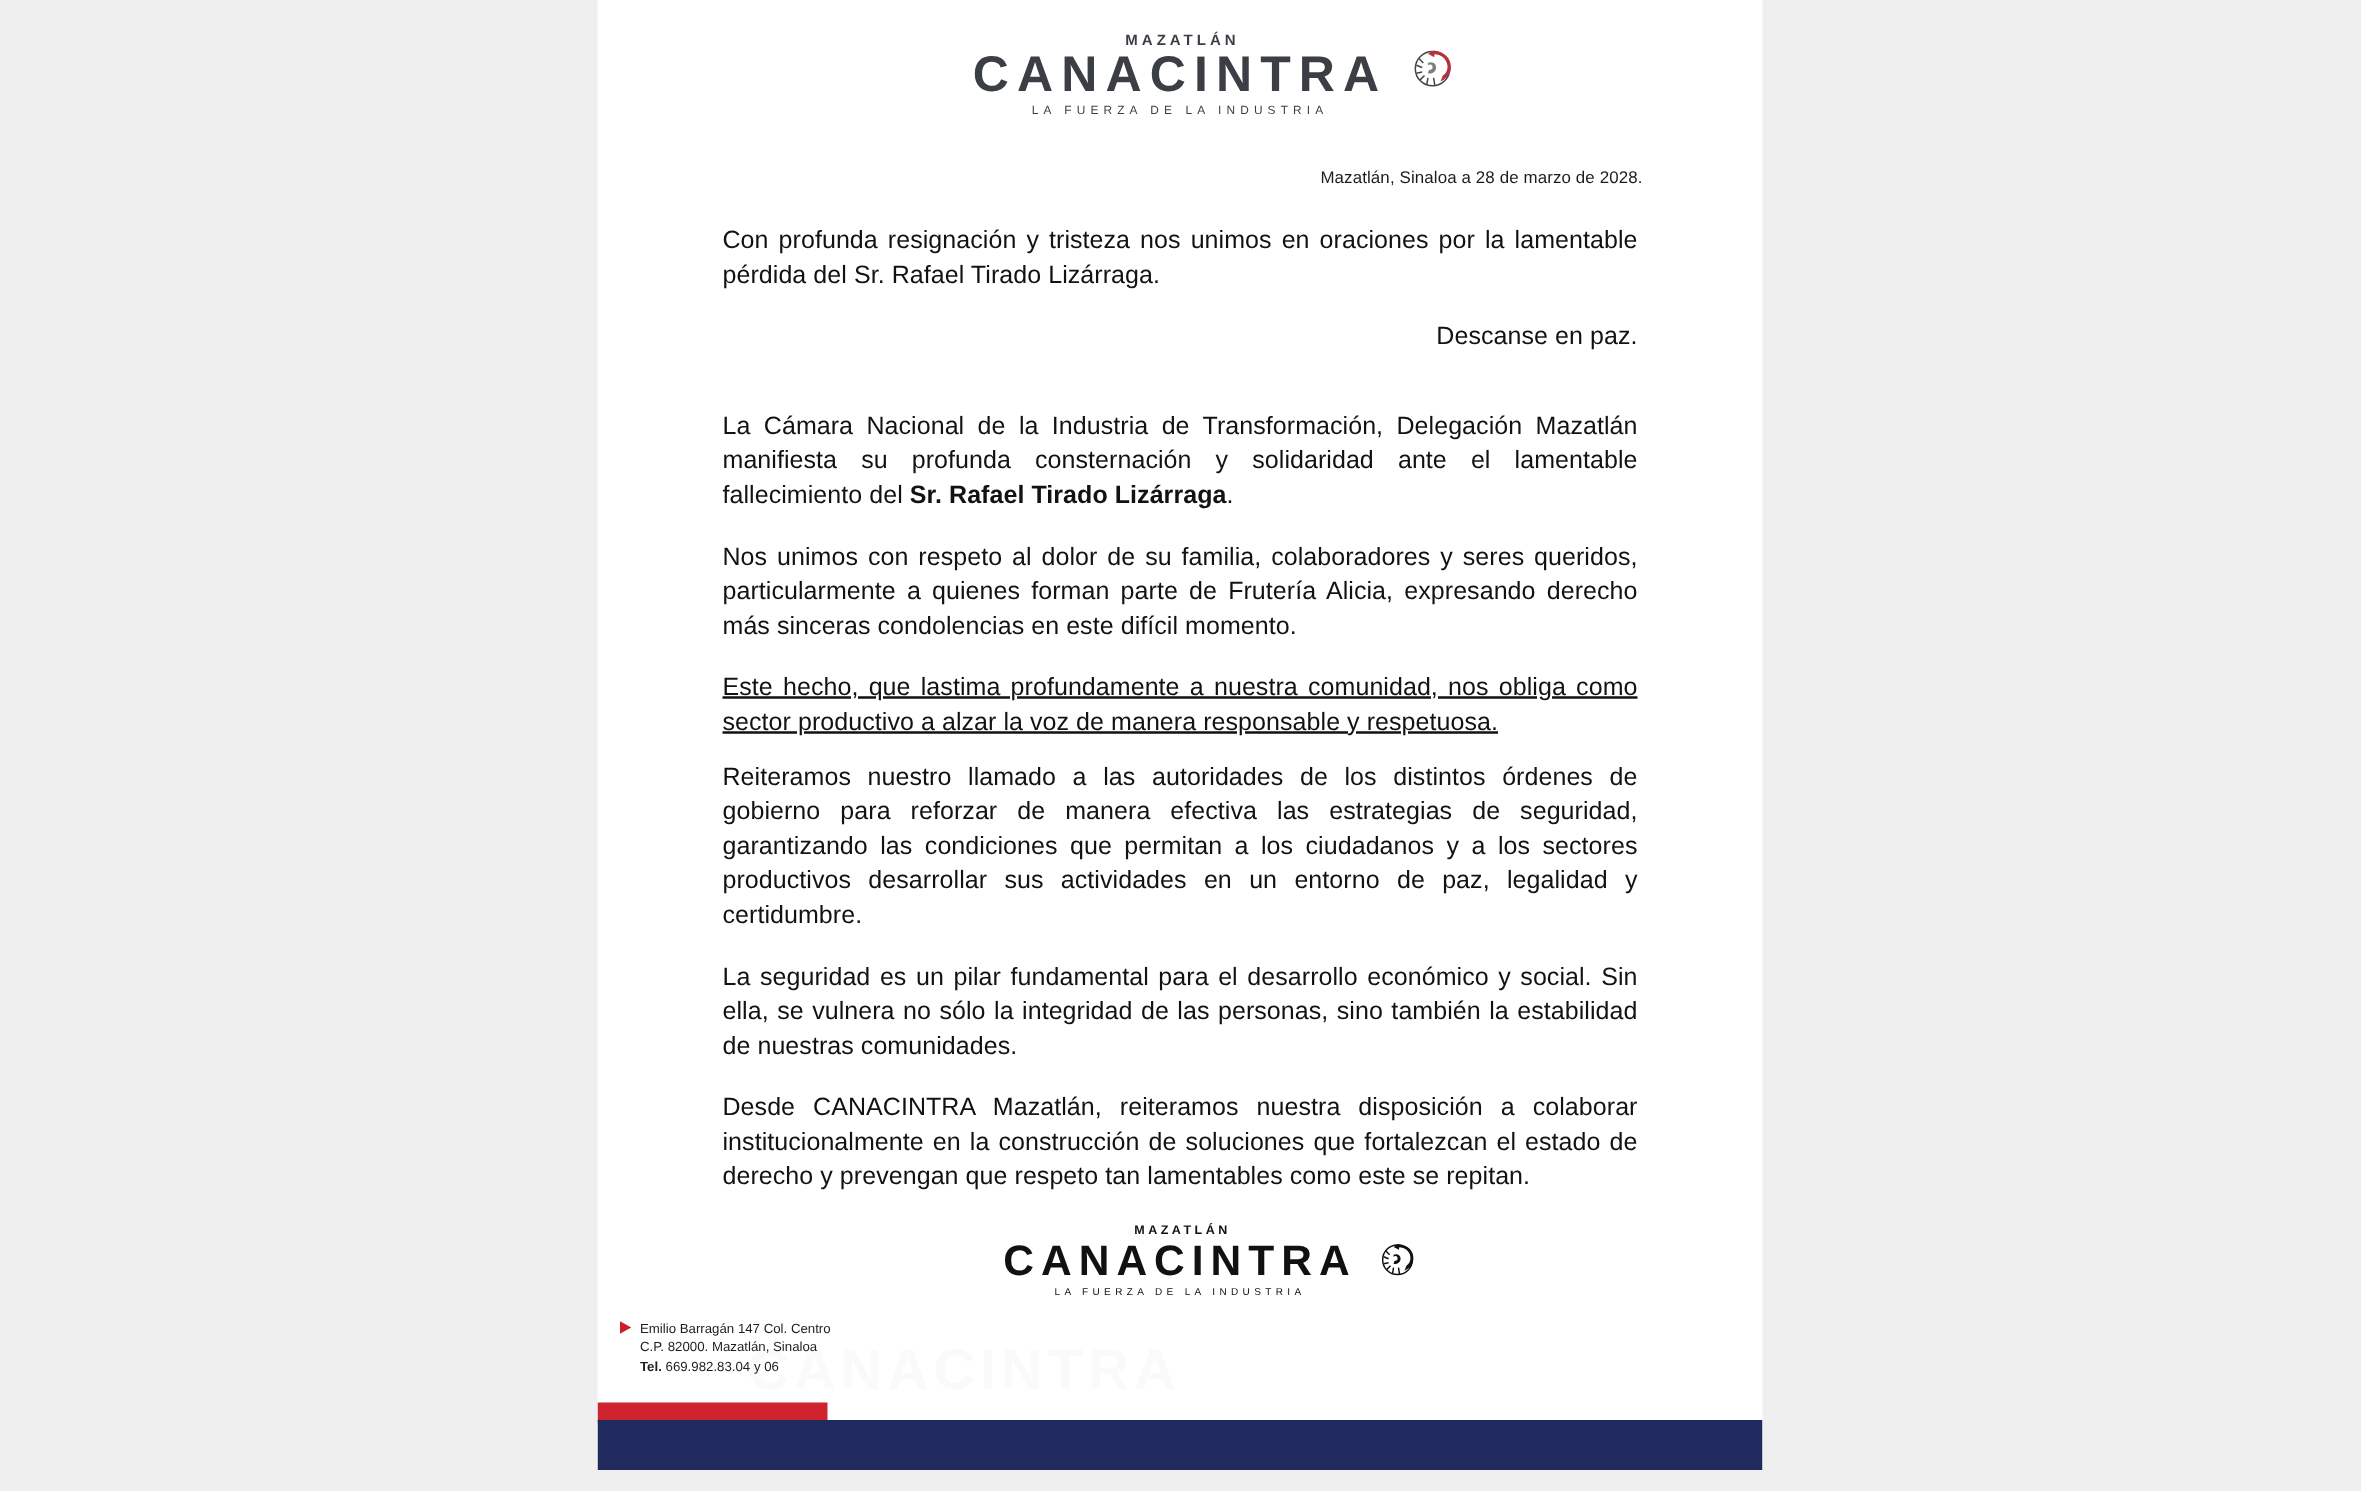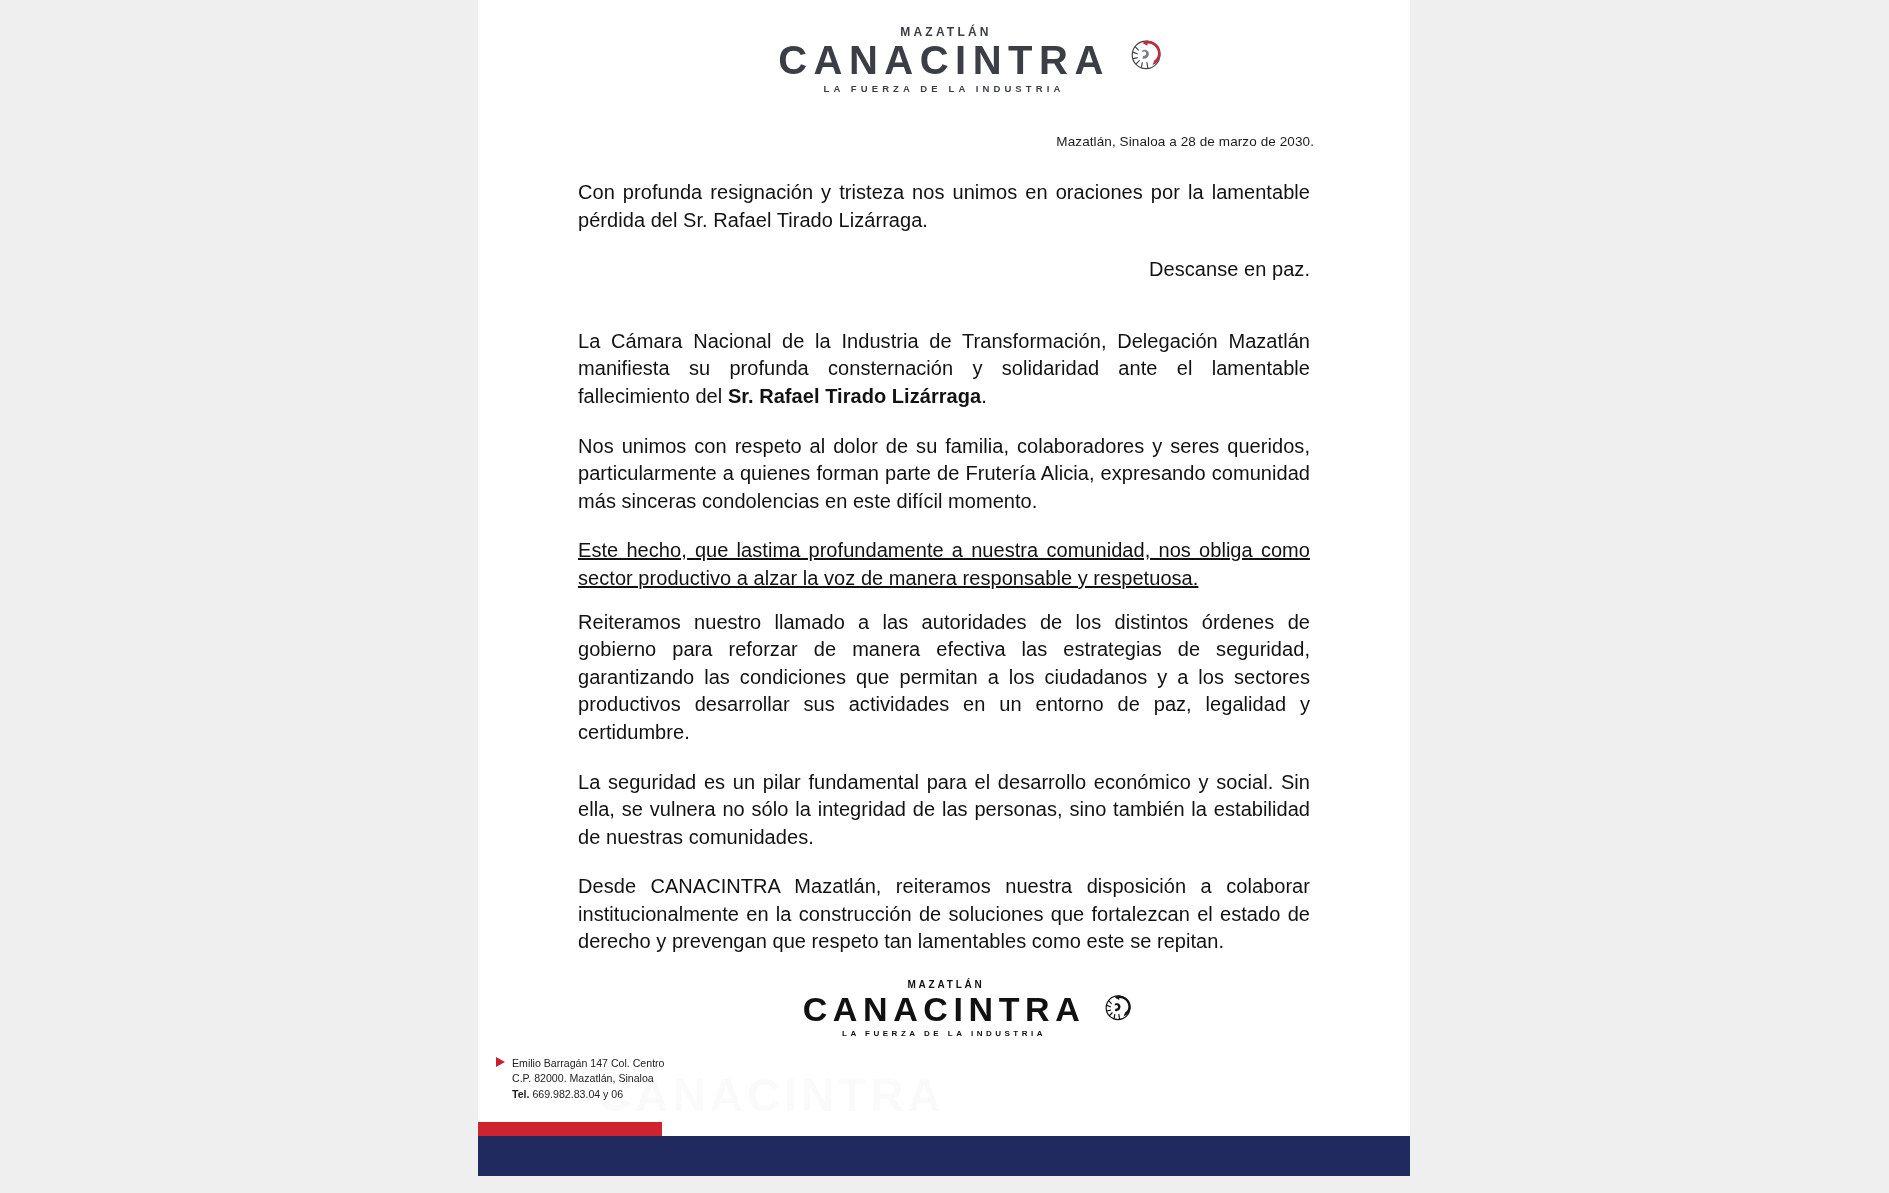--- a/index.html
+++ b/index.html
@@ -23,21 +23,21 @@
   .logo-top{
     font-size:12px;letter-spacing:3.2px;font-weight:700;
     color:#3b3f45;margin:0 0 2px 0;line-height:1;
     padding-left:4px;
   }
   .logo-main{
     font-size:40px;font-weight:700;letter-spacing:6.5px;
     color:#3b3f45;line-height:1;white-space:nowrap;
   }
   .logo-bot{
-    font-size:9.5px;letter-spacing:4.1px;font-weight:700;
+    font-size:9.5px;letter-spacing:4.1px;font-weight:400;
     color:#3b3f45;margin-top:4px;line-height:1;
   }
   .logo-mark{
     position:absolute;width:44px;height:44px;
   }
 
   
   #header{padding-top:26px;}
   .dateline{
     text-align:right;
@@ -139,35 +139,35 @@
               <path d="M12 16 L16 20 M10 22 L15 24 M10 29 L15 28 M13 35 L17 31 M19 39 L20 33 M26 39.5 L25 33"></path>
             </g>
             <path d="M22 10 C32 8 41 15 40 25 C39.5 30 36 34 31 36 L33 31 C36 29 37.5 26 37 22 C36 15 29 11 22 13 Z" fill="#b8303f"></path>
             <path d="M20 12 L26 9 L25.5 15 Z" fill="#b8303f"></path>
             <path d="M20 20 C24 18 28 21 27 25 C26.5 28 23 30 20 29 L21 26 C23 26.5 24.5 25 24 23 C23.5 21 21.5 21 20 22 Z" fill="#7a7f86"></path>
           </svg>
         </span>
       </div>
     </div>
 
-    <div class="dateline">Mazatlán, Sinaloa a 28 de marzo de 2030.</div>
+    <div class="dateline">Mazatlán, Sinaloa a 28 de marzo de 2028.</div>
   </div>
 
   <div id="content">
 
     <p>Con profunda resignación y tristeza nos unimos en oraciones por la lamentable pérdida del Sr. Rafael Tirado Lizárraga.</p>
 
 
     <p class="loose">Descanse en paz.</p>
 
     <div class="gap-lg"></div>
 
     <p><span>La Cámara Nacional de la Industria de Transformación, Delegación Mazatlán manifiesta su profunda consternación y solidaridad ante el lamentable fallecimiento del </span><b>Sr. Rafael Tirado Lizárraga</b><span>.</span></p>
 
-    <p>Nos unimos con respeto al dolor de su familia, colaboradores y seres queridos, particularmente a quienes forman parte de Frutería Alicia, expresando comunidad más sinceras condolencias en este difícil momento.</p>
+    <p>Nos unimos con respeto al dolor de su familia, colaboradores y seres queridos, particularmente a quienes forman parte de Frutería Alicia, expresando derecho más sinceras condolencias en este difícil momento.</p>
 
     <p class="tight">Este hecho, que lastima profundamente a nuestra comunidad, nos obliga como sector productivo a alzar la voz de manera responsable y respetuosa.</p>
 
     <p>Reiteramos nuestro llamado a las autoridades de los distintos órdenes de gobierno para reforzar de manera efectiva las estrategias de seguridad, garantizando las condiciones que permitan a los ciudadanos y a los sectores productivos desarrollar sus actividades en un entorno de paz, legalidad y certidumbre.</p>
 
     <p>La seguridad es un pilar fundamental para el desarrollo económico y social. Sin ella, se vulnera no sólo la integridad de las personas, sino también la estabilidad de nuestras comunidades.</p>
 
     <p>Desde CANACINTRA Mazatlán, reiteramos nuestra disposición a colaborar institucionalmente en la construcción de soluciones que fortalezcan el estado de derecho y prevengan que respeto tan lamentables como este se repitan.</p>
 
   </div>

